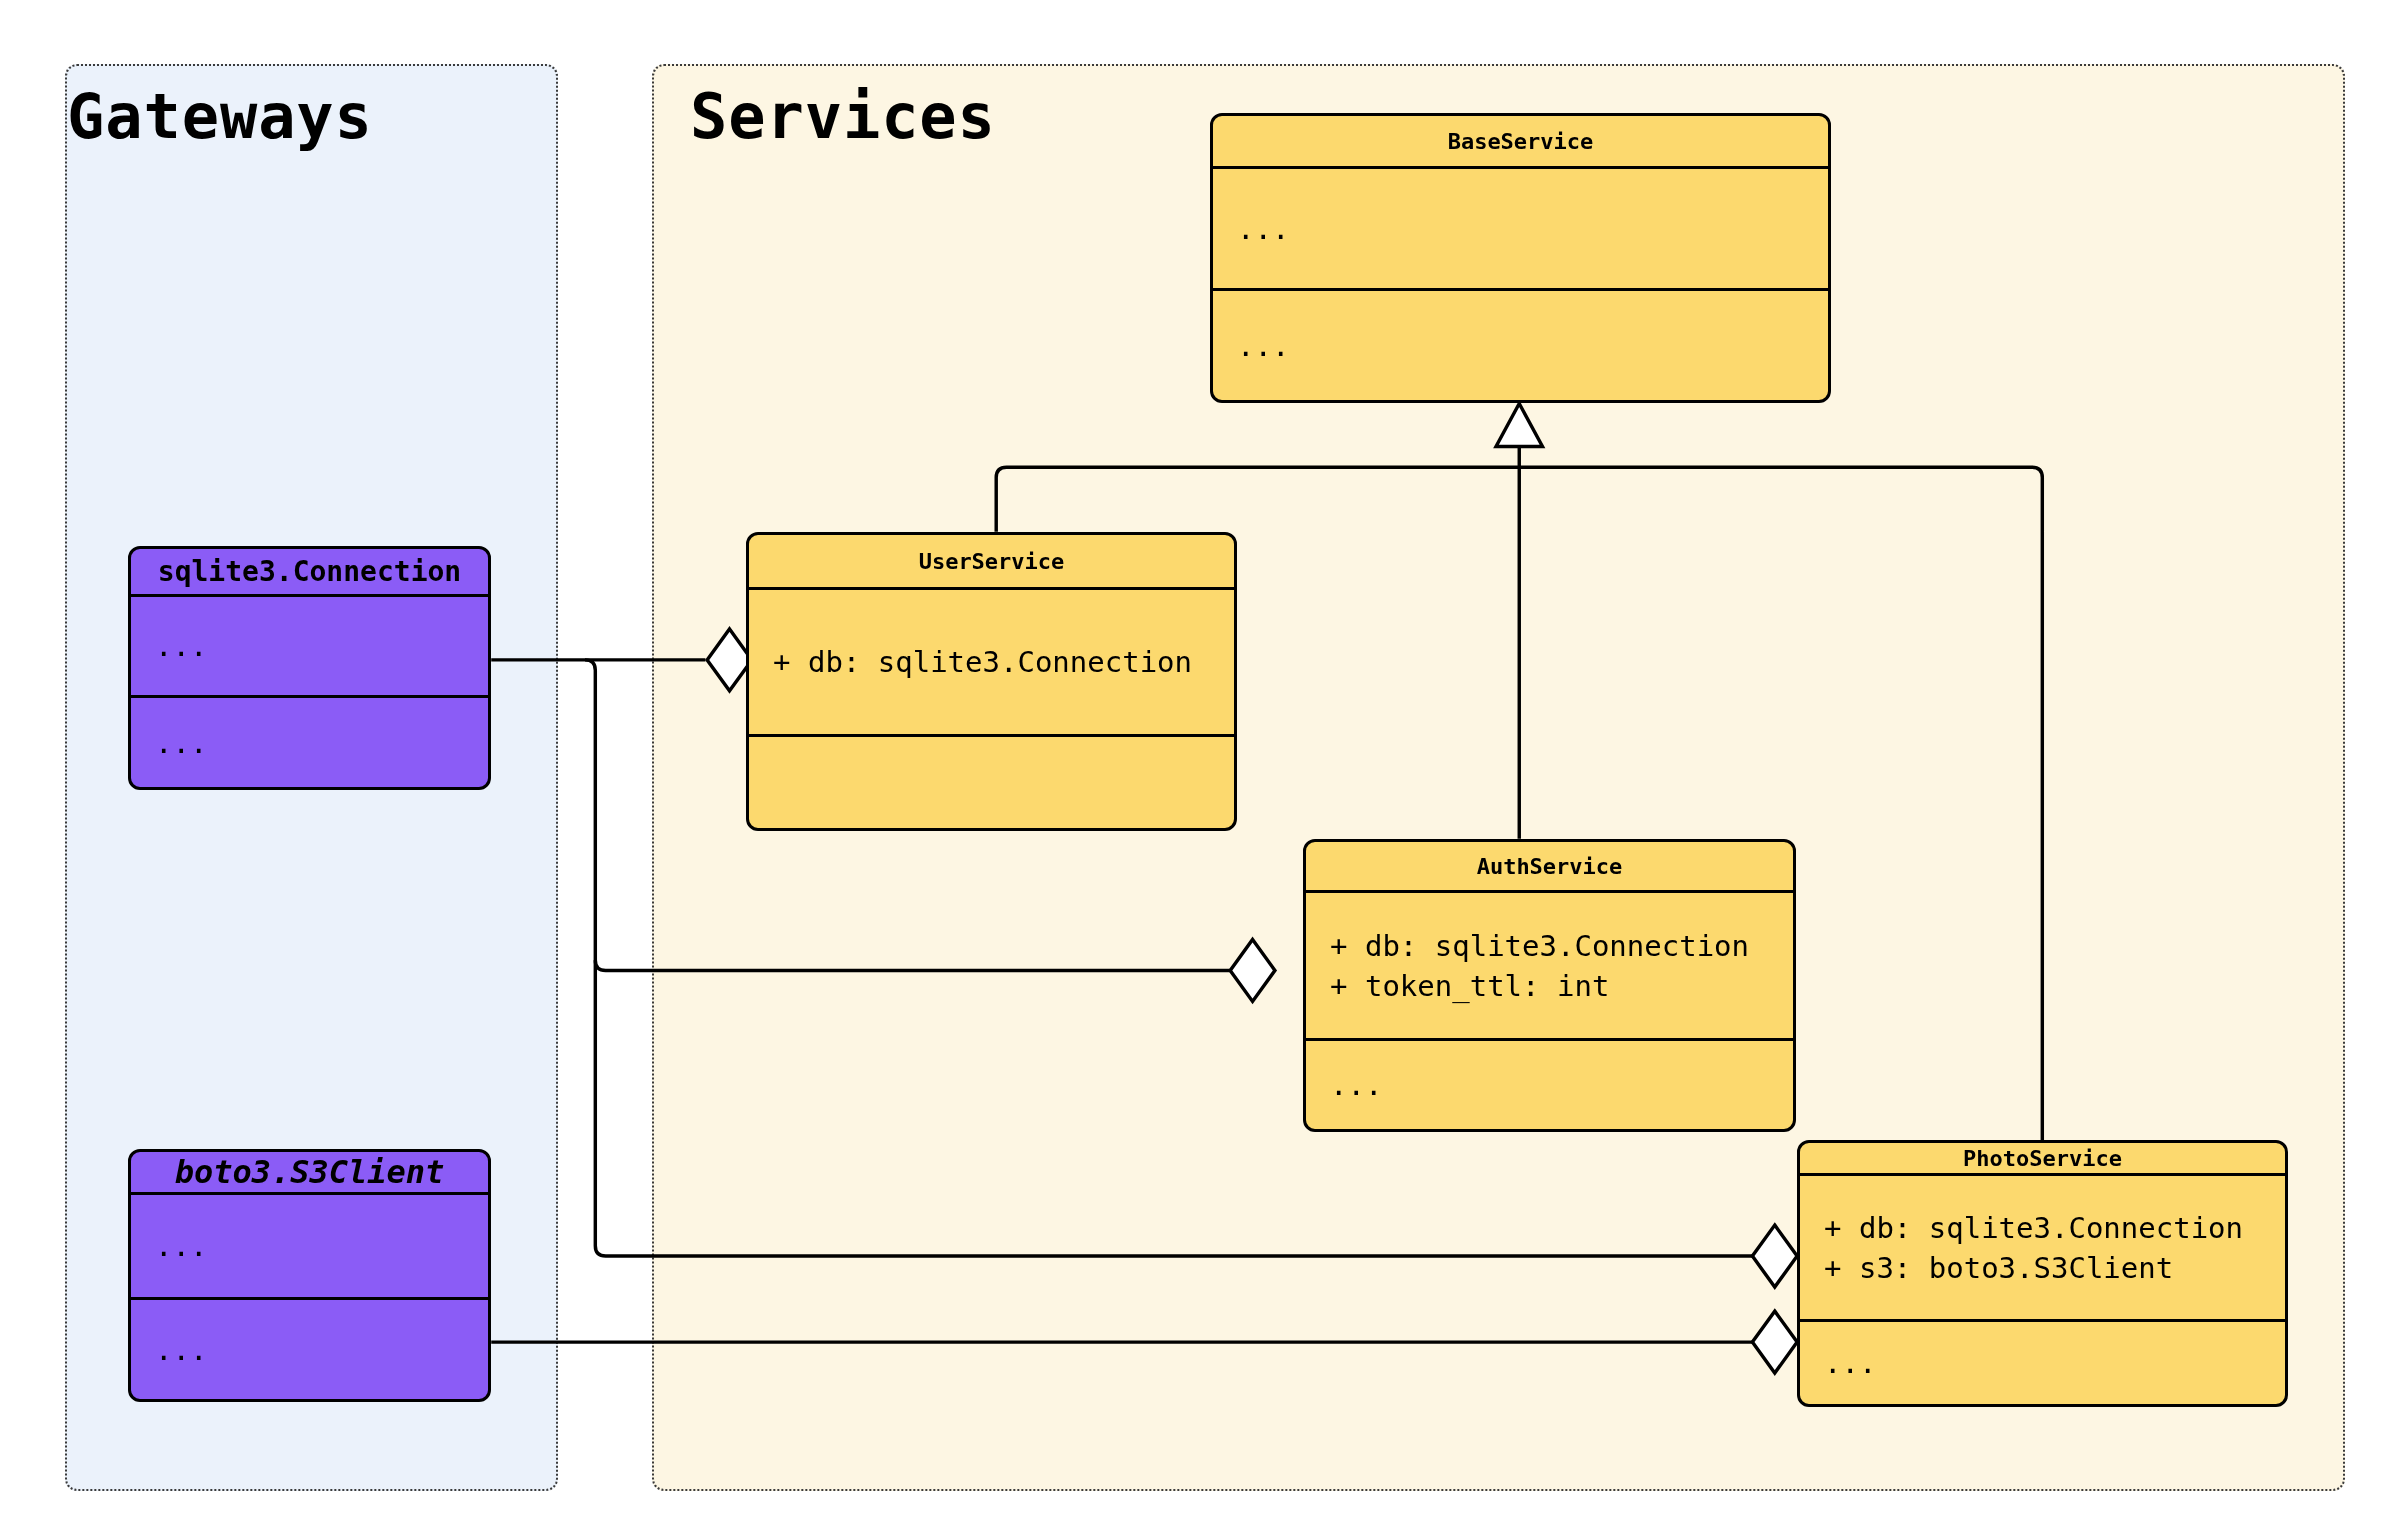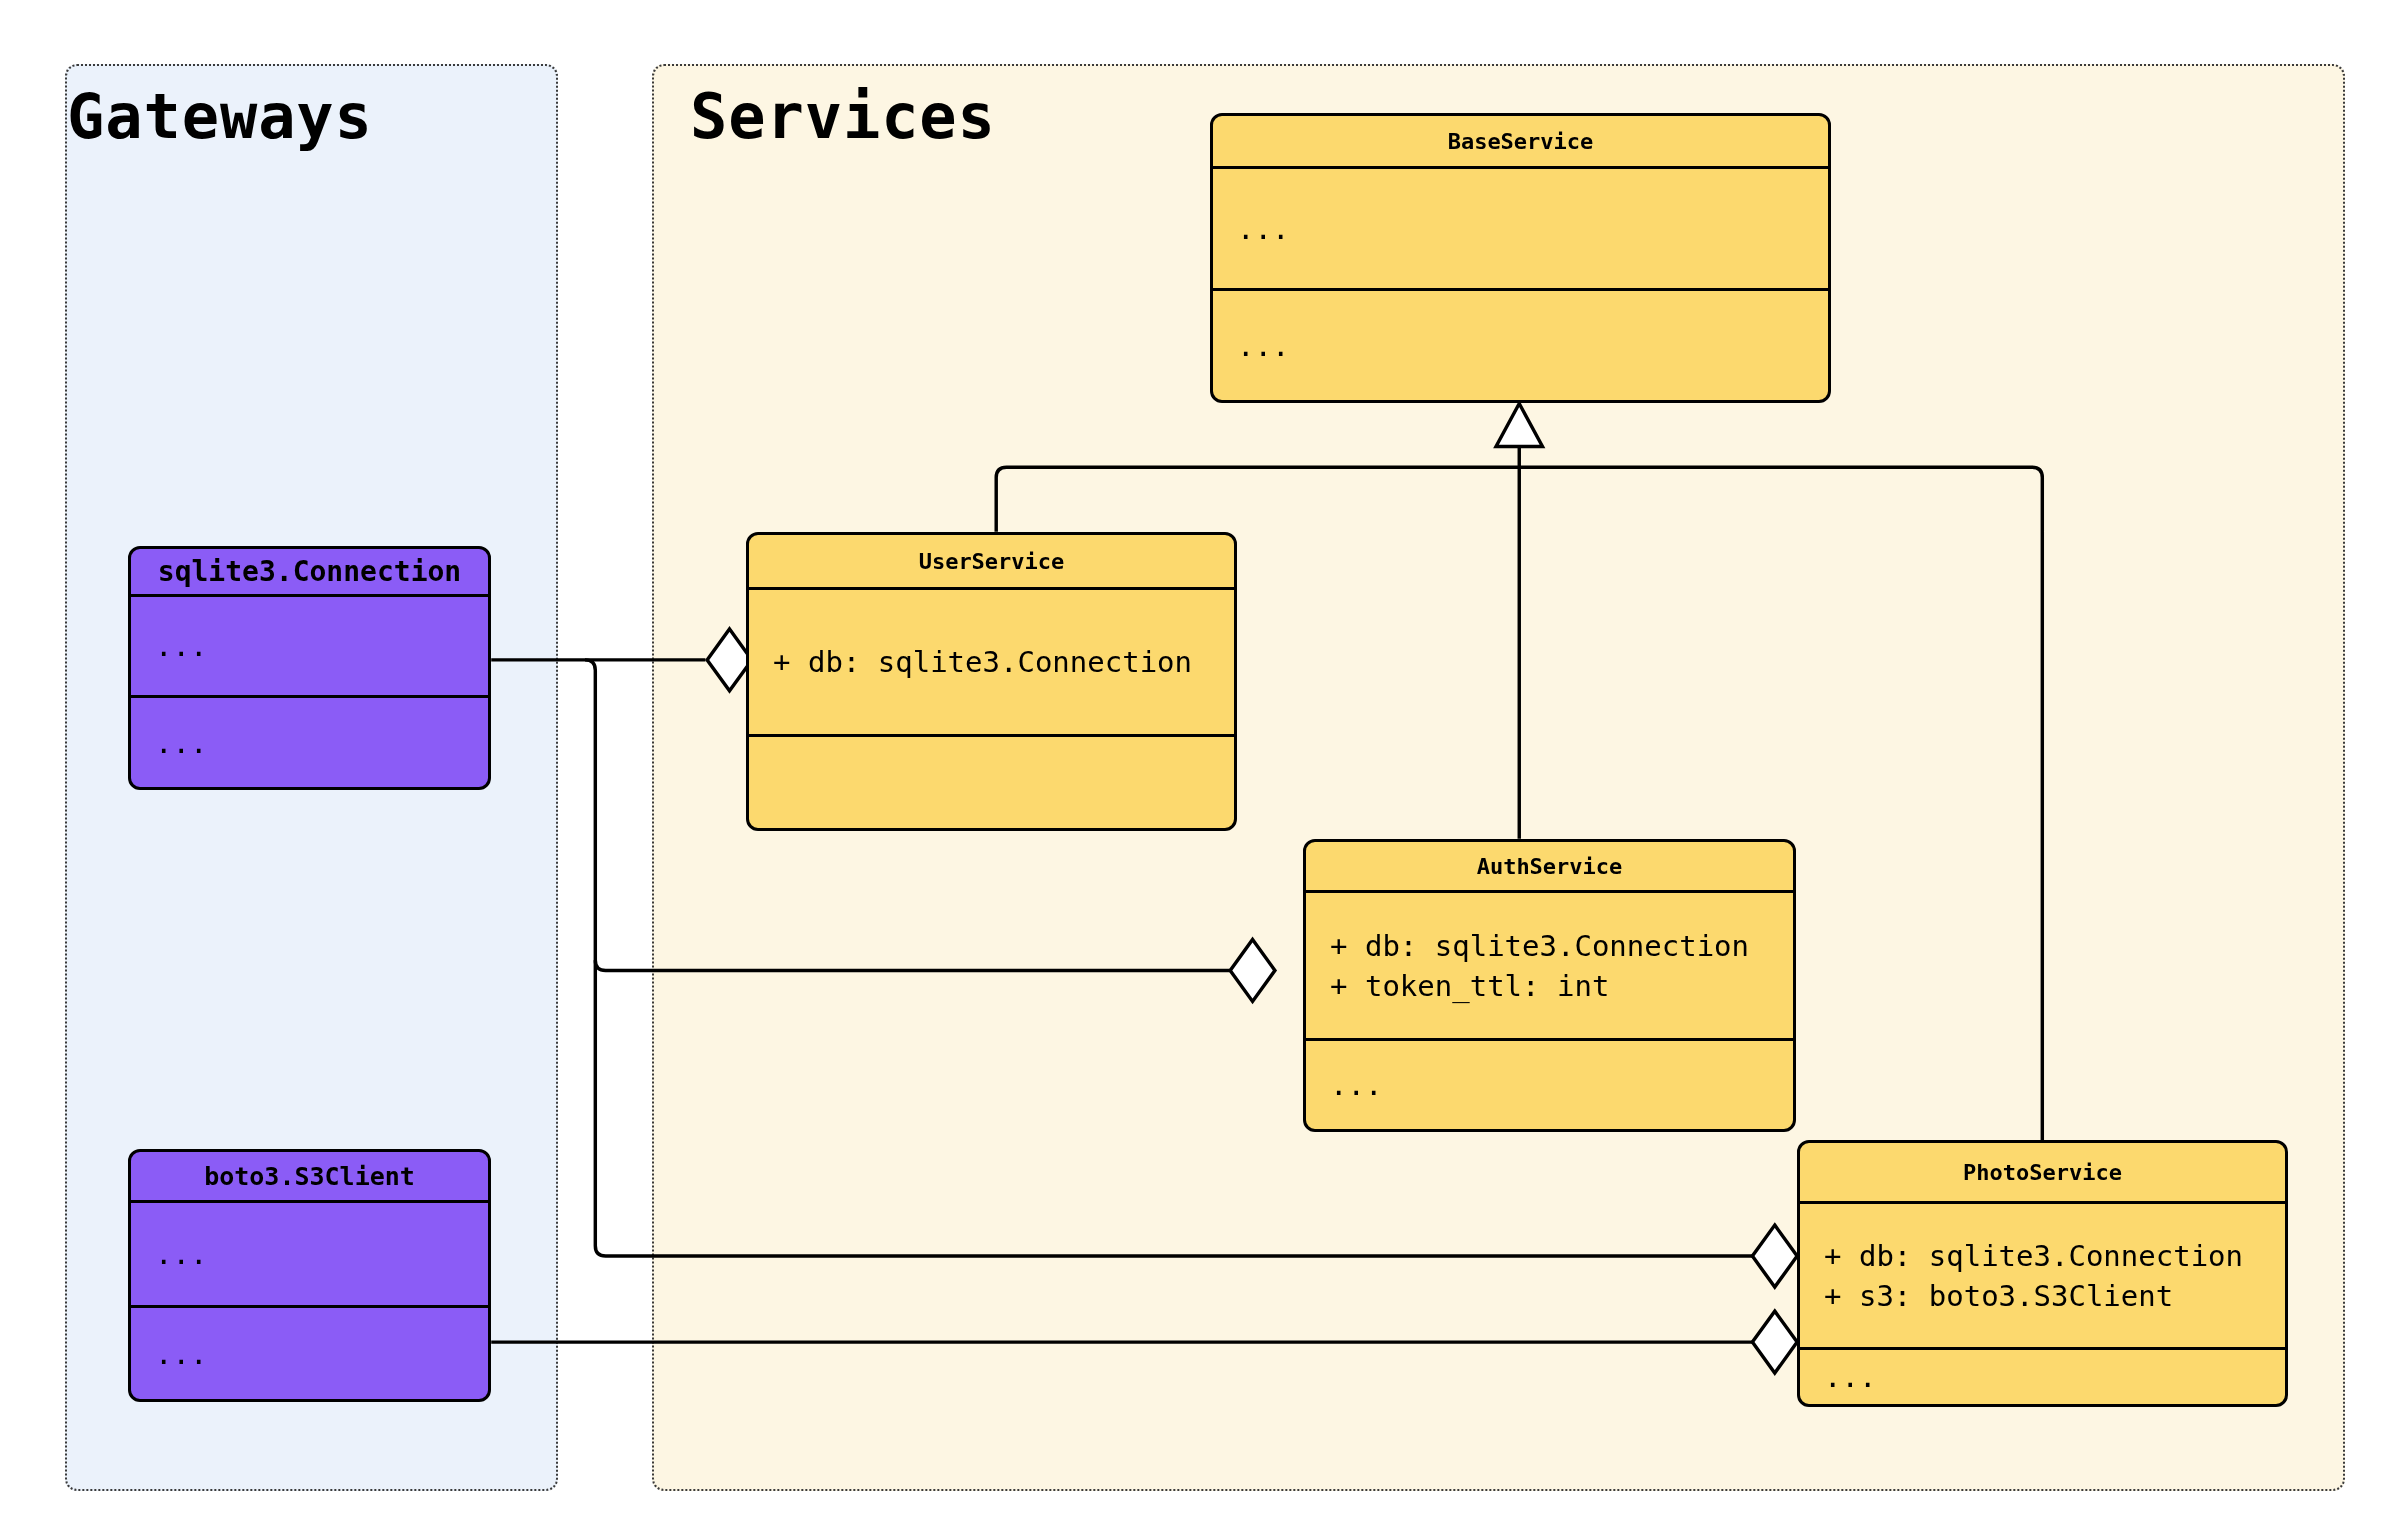--- a/index.html
+++ b/index.html
@@ -74,21 +74,21 @@
     <div class="cb-title" style="height:45px;font-size:28px;">sqlite3.Connection</div>
     <div class="cb-section" style="height:98px;">
       <div>...</div>
     </div>
     <div class="cb-section grow">
       <div>...</div>
     </div>
   </div>
 
   <div class="class-box blue" style="left:128px;top:1149px;width:363px;height:253px;">
-    <div class="cb-title" style="height:48px;font-size:25px;">boto3.S3Client</div>
+    <div class="cb-title" style="height:40px;font-size:32px;font-style:italic;">boto3.S3Client</div>
     <div class="cb-section" style="height:102px;">
       <div>...</div>
     </div>
     <div class="cb-section grow">
       <div>...</div>
     </div>
   </div>
 
   <div class="class-box yellow" style="left:1210px;top:113px;width:621px;height:290px;">
     <div class="cb-title" style="height:50px;">BaseService</div>
@@ -113,21 +113,21 @@
     <div class="cb-section" style="height:145px;">
       <div>+ db: sqlite3.Connection</div>
       <div>+ token_ttl: int</div>
     </div>
     <div class="cb-section grow">
       <div>...</div>
     </div>
   </div>
 
   <div class="class-box yellow" style="left:1797px;top:1140px;width:491px;height:267px;">
-    <div class="cb-title" style="height:58px;">PhotoService</div>
+    <div class="cb-title" style="height:30px;">PhotoService</div>
     <div class="cb-section" style="height:143px;">
       <div>+ db: sqlite3.Connection</div>
       <div>+ s3: boto3.S3Client</div>
     </div>
     <div class="cb-section grow">
       <div>...</div>
     </div>
   </div>
 
 </div>

